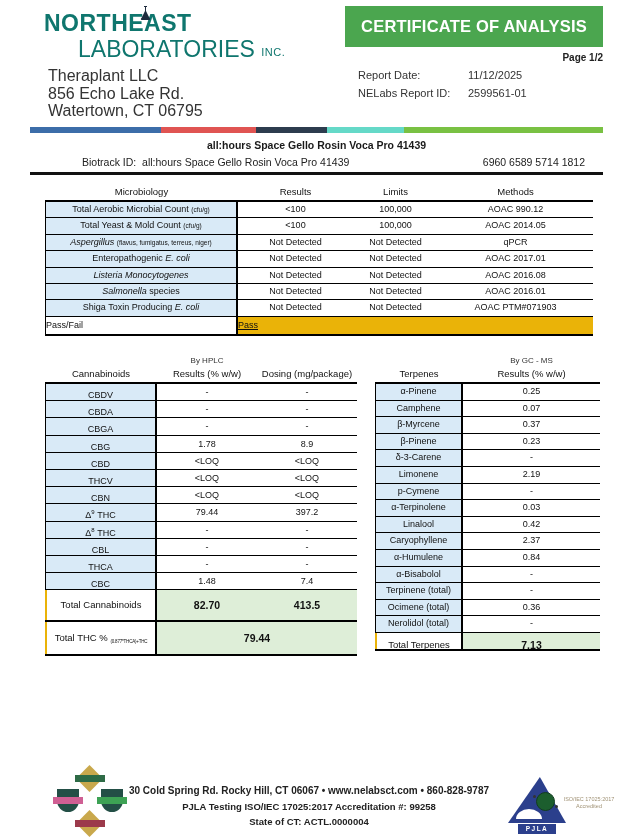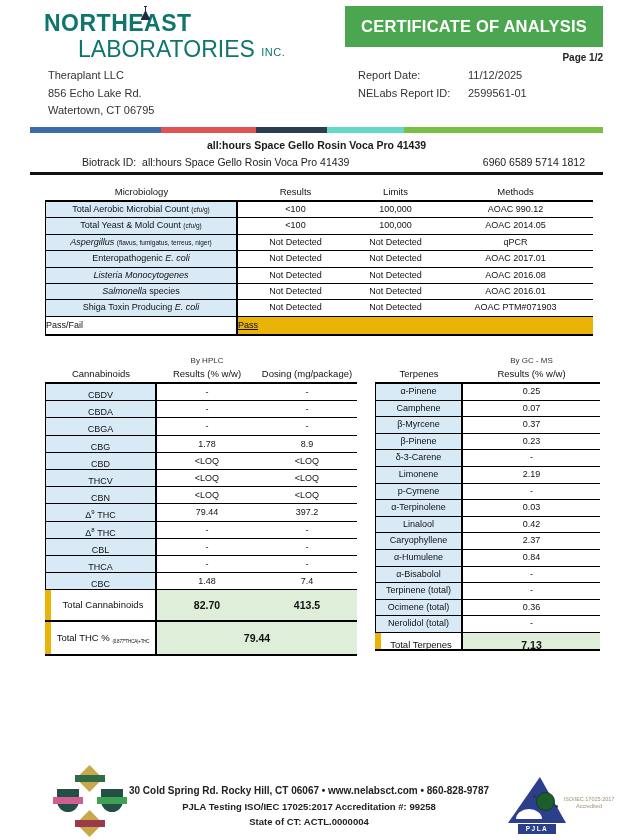--- a/index.html
+++ b/index.html
@@ -11,21 +11,21 @@
   .logo-line1{color:#0f766e;font-weight:bold;font-size:23px;letter-spacing:.5px;}
   .logo-line2{color:#0f766e;font-weight:normal;font-size:23px;margin-left:34px;margin-top:3px;}
   .logo-inc{font-size:11px;vertical-align:1px;letter-spacing:.5px;}
   .flask{position:absolute;left:96px;top:-7px;}
 
   .coa-box{position:absolute;left:345px;top:6px;width:258px;height:41px;background:#4ba64f;
            color:#fff;display:flex;align-items:center;justify-content:center;
            font-weight:bold;font-size:16.5px;letter-spacing:.2px;}
   .page-label{position:absolute;top:52px;right:30px;font-size:10px;font-weight:bold;color:#222;}
 
-  .client{position:absolute;left:48px;top:67px;font-size:11px;color:#333;line-height:17.5px;}
+  .client{position:absolute;left:48px;top:67px;font-size:16px;color:#333;line-height:17.5px;}
   .meta{position:absolute;left:358px;top:67px;font-size:11px;color:#333;line-height:17.5px;}
   .meta-row{display:flex;}
   .meta-label{width:110px;}
 
   .colorbar{position:absolute;left:30px;top:127px;width:573px;height:6px;display:flex;}
   .colorbar span{height:100%;}
   .seg1{width:22.8%;background:#3c6da9;}
   .seg2{width:16.6%;background:#e05452;}
   .seg3{width:12.4%;background:#2d3c4e;}
   .seg4{width:13.4%;background:#65d9c8;}
@@ -61,21 +61,21 @@
   .cann{position:absolute;left:45px;top:356px;width:312px;}
   .cann .hdr,.cann .row{grid-template-columns:112px 100px 100px;}
   .cann .row>div{line-height:16.2px;height:16.2px;}
   .method-note{font-size:8px;color:#333;text-align:center;margin-bottom:3px;}
   .cann .method-note{margin-left:112px;width:100px;}
   .trow{display:grid;border-bottom:2px solid #000;text-align:center;}
   .cann .trow{grid-template-columns:112px 100px 100px;}
   .cann .trow>div{line-height:30px;height:30px;}
   .cann .thc-row{grid-template-columns:112px 200px;border-bottom:2.5px solid #000;}
   .cann .thc-row>div{line-height:32px;height:32px;}
-  .tname{border-right:2px solid #000;border-left:6px solid #eab308;font-size:9.5px;background:#fff;}
+  .tname{border-right:2px solid #000;border-left:2px solid #eab308;font-size:9.5px;background:#fff;}
   .tval{background:#deeed8;font-weight:bold;font-size:10.5px;}
   .sub{font-size:4.5px;vertical-align:-2px;letter-spacing:-.2px;}
 
   
   .terp{position:absolute;left:375px;top:356px;width:225px;}
   .terp .hdr,.terp .row{grid-template-columns:88px 137px;}
   .terp .row>div{line-height:15.6px;height:15.6px;}
   .terp .method-note{margin-left:88px;width:137px;}
   .terp .trow{grid-template-columns:88px 137px;border-bottom:2.5px solid #000;}
   .terp .trow>div{line-height:24px;height:16px;}

